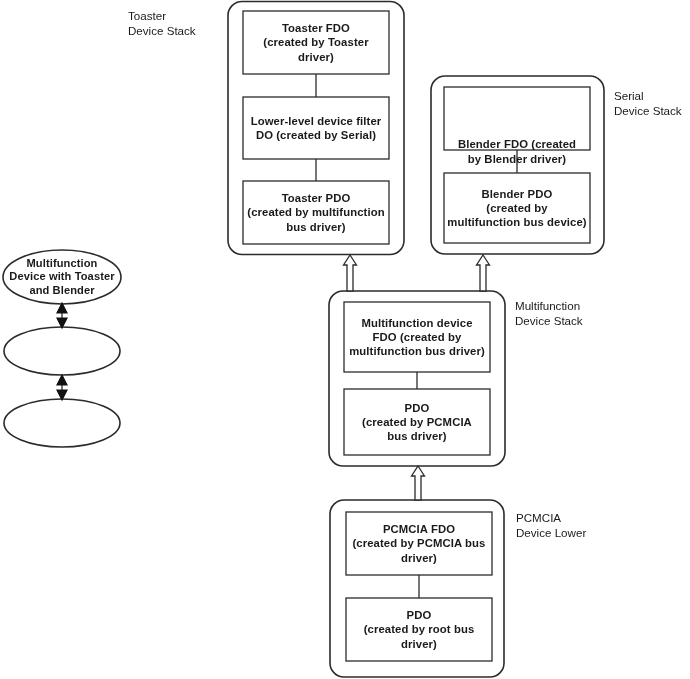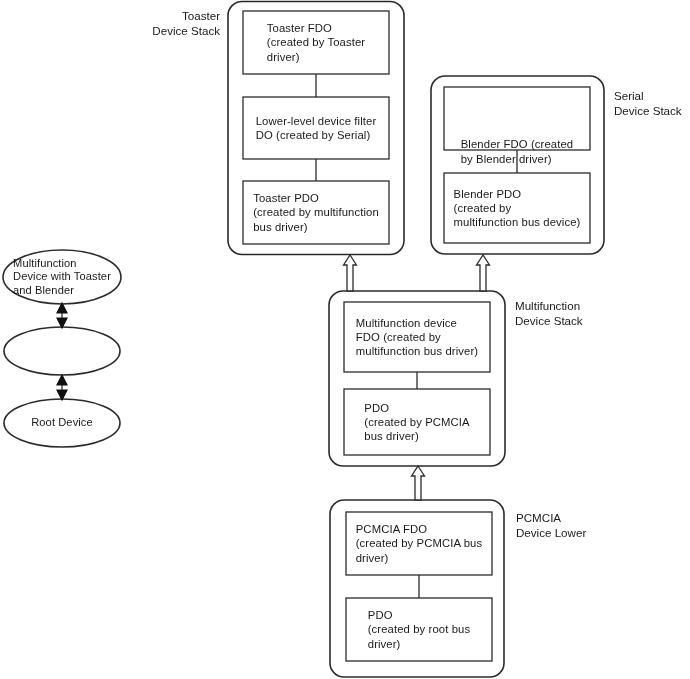--- a/index.html
+++ b/index.html
@@ -60,38 +60,39 @@
     fill: #111111;
     stroke: #111111;
     stroke-width: 1.2;
   }
 
   
   .txt {
     position: absolute;
     font-size: 11.3px;
     line-height: 14.2px;
-    text-align: left;
+    text-align: center;
     color: #1a1a1a;
     white-space: pre-line;
     letter-spacing: 0.1px;
+    font-weight: bold;
   }
   .box-label {
     display: flex;
     align-items: center;
     justify-content: center;
   }
   .stack-caption {
     position: absolute;
     font-size: 11.6px;
     line-height: 15px;
     color: #1a1a1a;
     white-space: pre-line;
   }
-  .cap-right { text-align: right; }
+  .cap-right { }
   .cap-left  { text-align: left; }
   .oval-label {
     display: flex;
     align-items: center;
     justify-content: center;
     font-size: 11.1px;
     line-height: 13.4px;
   }
 </style>
 </head>
@@ -185,15 +186,14 @@
   <div class="txt box-label" style="left:344px; top:512px; width:150px; height:63px;">PCMCIA FDO
 (created by PCMCIA bus
 driver)</div>
   <div class="txt box-label" style="left:346px; top:598px; width:146px; height:63px;">PDO
 (created by root bus
 driver)</div>
 
   <div class="txt oval-label" style="left:4px; top:250px; width:116px; height:54px;">Multifunction
 Device with Toaster
 and Blender</div>
-  <div class="txt oval-label" style="left:4px; top:399px; width:116px; height:48px;">Root Device</div>
 
 </div>
 
 </body></html>

